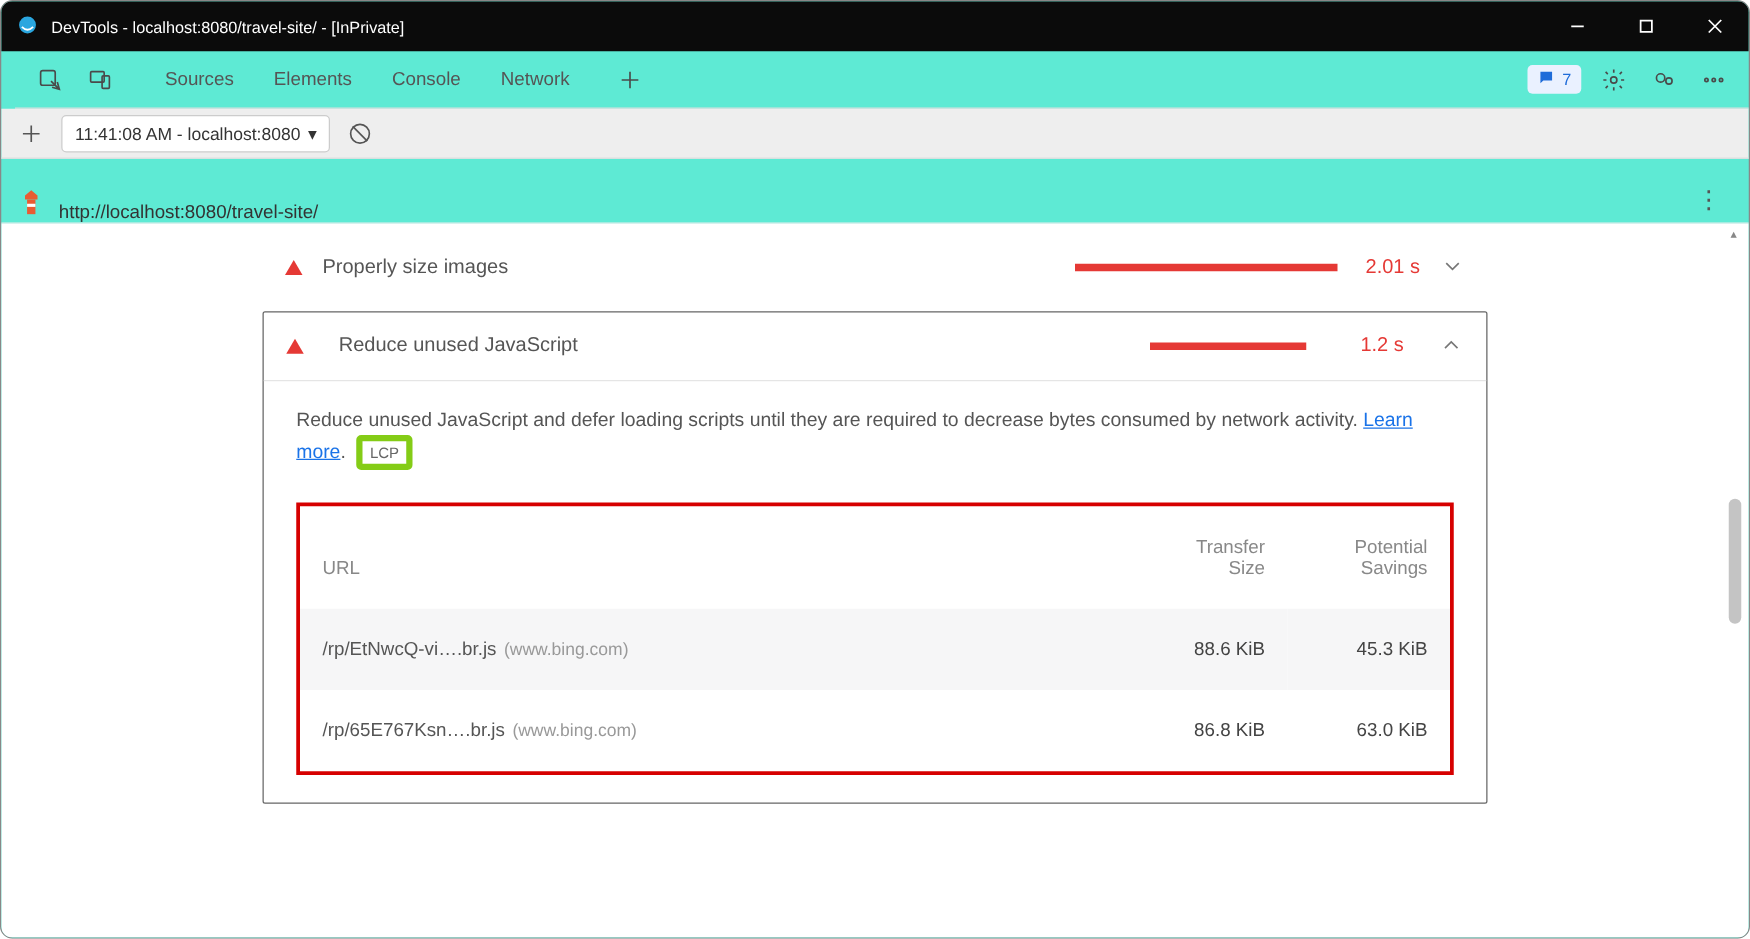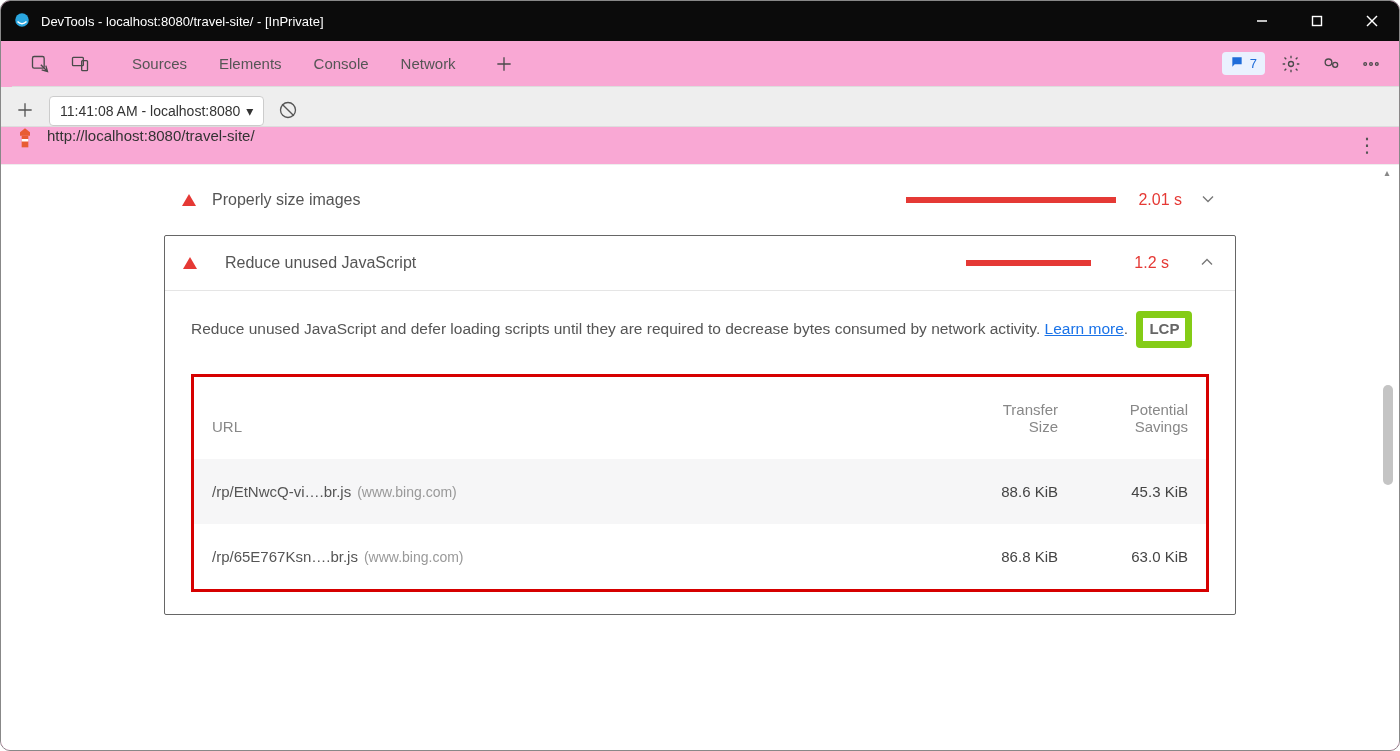--- a/index.html
+++ b/index.html
@@ -1,17 +1,17 @@
 <!DOCTYPE html>
 <html><head>
 <meta charset="utf-8">
 <style>
   * { box-sizing: border-box; margin: 0; padding: 0; }
   html, body { height: 100%; width: 100%; font-family: "Segoe UI", Arial, sans-serif; font-size: 14px; color: #333; background: #fff; overflow: hidden; }
-  .window-frame { width: 1400px; height: 751px; border: 1px solid #888; border-radius: 10px; overflow: hidden; display: flex; flex-direction: column; background: #f9a8d4; }
+  .window-frame { width: 1400px; height: 751px; border: 1px solid #888; border-radius: 10px; overflow: hidden; display: flex; flex-direction: column; background: #5eead4; }
 
   
   .titlebar { height: 40px; background: #0b0b0b; color: #fff; display: flex; align-items: center; justify-content: space-between; }
   .titlebar-left { display: flex; align-items: center; gap: 10px; padding-left: 12px; }
   .titlebar-title { font-size: 13px; }
   .window-controls { display: flex; align-items: center; height: 100%; }
   .win-btn { width: 55px; height: 100%; display: flex; align-items: center; justify-content: center; color: #fff; }
   .win-btn svg { stroke: #fff; }
 
   
@@ -20,47 +20,47 @@
   .tab-sep { width: 12px; }
   .tab-item { padding: 0 14px; height: 100%; display: flex; align-items: center; gap: 8px; color: #555; font-size: 15px; cursor: pointer; position: relative; }
   .tab-item.active { color: #222; }
   .tab-item.active::after { content: ""; position: absolute; left: 8px; right: 8px; bottom: -1px; height: 3px; background: #1f6cd9; border-radius: 2px; }
   .tab-close { font-size: 15px; color: #555; }
   .tab-plus { margin-left: 12px; }
   .tabsbar-spacer { flex: 1; }
   .issue-pill { display: flex; align-items: center; gap: 6px; background: #eaf1ff; border-radius: 4px; padding: 3px 8px; color: #1f6cd9; font-size: 13px; margin-right: 4px; }
 
   
-  .subbar { height: 40px; background: #eee; border-bottom: 1px solid #ddd; display: flex; align-items: flex-end; padding: 0 8px; gap: 8px; }
+  .subbar { height: 40px; background: #eee; border-bottom: 1px solid #ddd; display: flex; align-items: center; padding: 0 8px; gap: 8px; }
   .sub-btn { width: 32px; height: 32px; display: flex; align-items: center; justify-content: center; color: #555; }
   .run-select { background: #fff; border: 1px solid #ccc; border-radius: 4px; padding: 4px 10px; font-size: 14px; color: #333; display: flex; align-items: center; gap: 6px; height: 30px; }
 
   
-  .urlbar { height: 38px; display: flex; align-items: flex-start; padding: 0 14px; gap: 12px; border-bottom: 1px solid #eee; }
+  .urlbar { height: 52px; display: flex; align-items: flex-end; padding: 0 14px; gap: 12px; border-bottom: 1px solid #eee; }
   .urlbar .url { font-size: 15px; color: #333; }
   .urlbar-spacer { flex: 1; }
   .kebab { font-size: 20px; color: #555; letter-spacing: 0; line-height: 6px; }
 
   
   .content-wrap { flex: 1; position: relative; background: #fff; overflow: hidden; }
   .content-scroll { position: absolute; inset: 0; padding: 8px 0 0 0; display: flex; flex-direction: column; align-items: center; }
-  .center-col { width: 1072px; }
+  .center-col { width: 980px; }
 
   .audit-row { display: flex; align-items: center; height: 54px; padding: 0 18px; gap: 16px; }
   .tri-red { width: 0; height: 0; border-left: 7px solid transparent; border-right: 7px solid transparent; border-bottom: 12px solid #e53935; }
   .audit-title { flex: 1; font-size: 16px; color: #555; }
   .savings-bar { height: 6px; background: #e53935; border-radius: 0; }
   .savings-time { color: #e53935; font-size: 16px; min-width: 50px; text-align: right; }
   .chev { color: #777; }
 
   .audit-card { border: 1px solid #666; border-radius: 2px; margin-top: 8px; padding: 0; }
   .audit-card .audit-row { border-bottom: none; gap: 28px; }
   .audit-desc { padding: 4px 26px 14px 26px; font-size: 15.5px; color: #555; line-height: 1.5; border-top: 1px solid #e5e5e5; padding-top: 20px; }
   .audit-desc a { color: #1a73e8; text-decoration: underline; }
-  .lcp-chip { display: inline-block; border: 7px solid #84cc16; border-radius: 4px; padding: 0 6px; font-size: 15px; color: #666; margin-left: 4px; font-weight: bold; }
+  .lcp-chip { display: inline-block; border: 5px solid #84cc16; border-radius: 4px; padding: 0 6px; font-size: 12px; color: #666; margin-left: 4px; }
 
   .table-box { margin: 12px 26px 22px 26px; border: 3px solid #d60000; }
   .tbl { width: 100%; border-collapse: collapse; }
   .tbl th, .tbl td { padding: 24px 18px; font-size: 15px; }
   .tbl thead th { color: #888; font-weight: 400; text-align: left; vertical-align: bottom; }
   .tbl thead th.num { text-align: right; width: 130px; }
   .tbl tbody tr:nth-child(odd) { background: #f6f6f7; }
   .tbl tbody td.num { text-align: right; color: #444; }
   .tbl tbody td .path { color: #555; }
   .tbl tbody td .host { color: #999; font-size: 14px; margin-left: 6px; }

